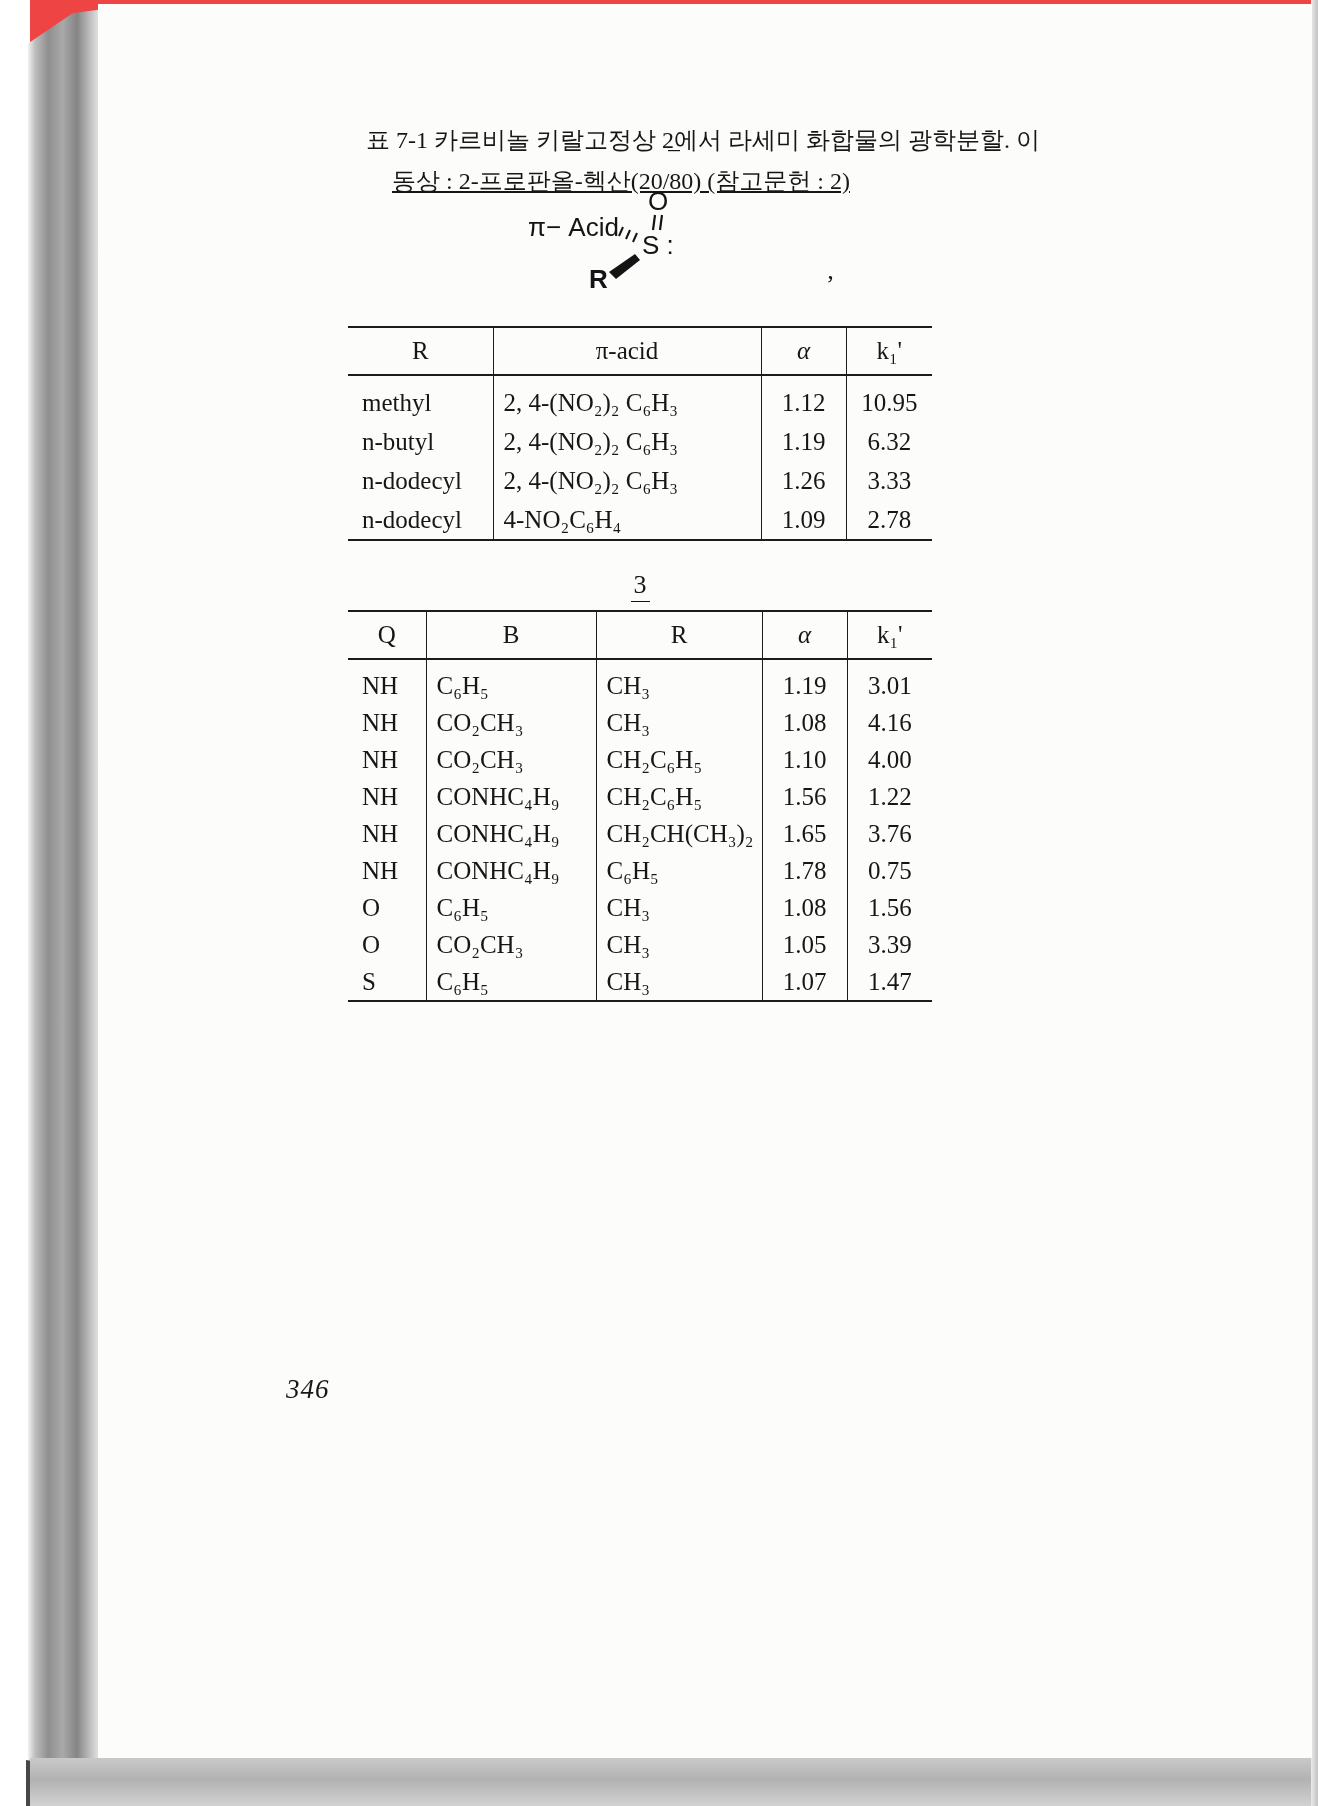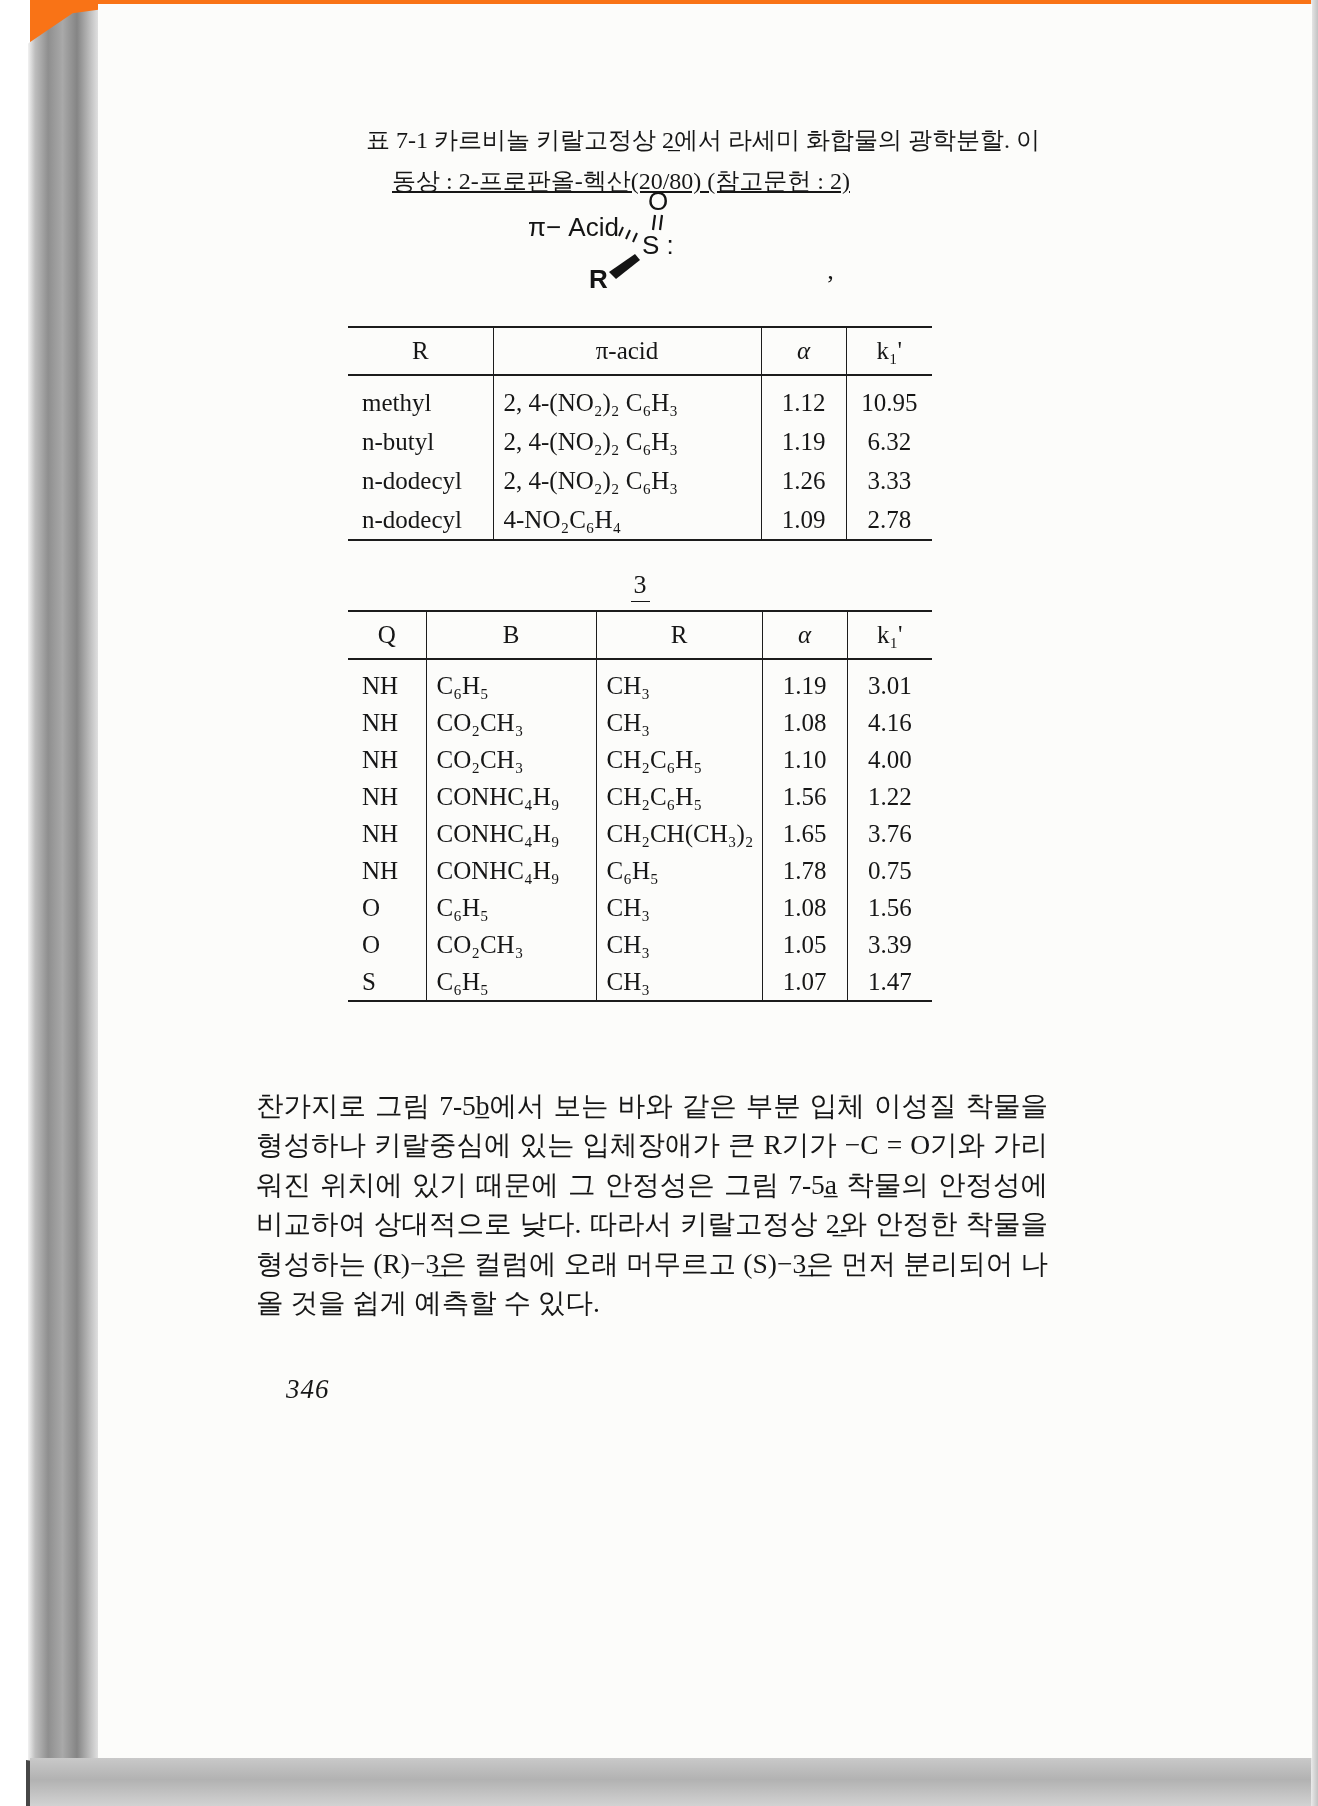--- a/index.html
+++ b/index.html
@@ -1,18 +1,18 @@
 <!DOCTYPE html>
 <html><head>
 <meta charset="utf-8">
 <style>
   html,body { margin:0; padding:0; background:#e9e9e7; }
   .canvas {
     position:relative; width:1318px; height:1806px; overflow:hidden;
-    background:#f97316;
+    background:#ef4444;
     font-family:"Liberation Serif","DejaVu Serif",serif;
     color:#161616;
   }
   
   .edge-white { position:absolute; left:0; top:0; width:30px; height:100%; background:#ffffff; }
   .spine {
     position:absolute; left:28px; top:6px; width:72px; height:1788px;
     background:linear-gradient(90deg,#f2f2f2 0%,#bdbdbd 10%,#8f8f8f 28%,#a9a9a9 48%,#858585 68%,#c4c4c4 88%,#e8e8e8 100%);
     clip-path:polygon(100% 0.2%, 100% 100%, 30% 99.6%, 0 98.4%, 0 2.1%, 62% 0.4%);
   }
@@ -236,18 +236,17 @@
           <tr>
             <td>S</td>
             <td>C₆H₅</td>
             <td>CH₃</td>
             <td>1.07</td>
             <td>1.47</td>
           </tr>
         </tbody>
     </table>
 
-    <p class="body-paragraph">찬가지로 그림 7-5b̲에서 보는 바와 같은 부분 입체 이성질 착물을 형성하나 키랄중심에 있는 입체장애가 큰 R기가 −C = O기와 가리워진 위치에 있기 때문에 그 안정성은 그림 7-5a̲ 착물의 안정성에 비교하여 상대적으로 낮다. 따라서 키랄고정상 2̲와 안정한 착물을 형성하는 (R)−3̲은 컬럼에 오래 머무르고 (S)−3̲은 먼저 분리되어 나올 것을 쉽게 예측할 수 있다.</p>
 
     <div class="page-number">346</div>
 
   </div>
 </div>
 
 </body></html>

